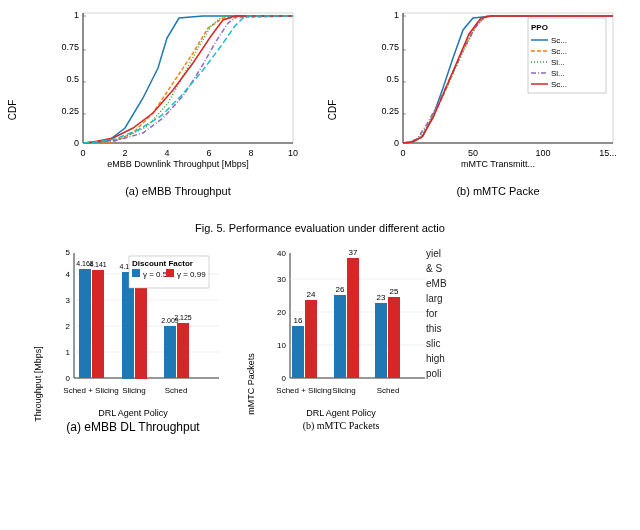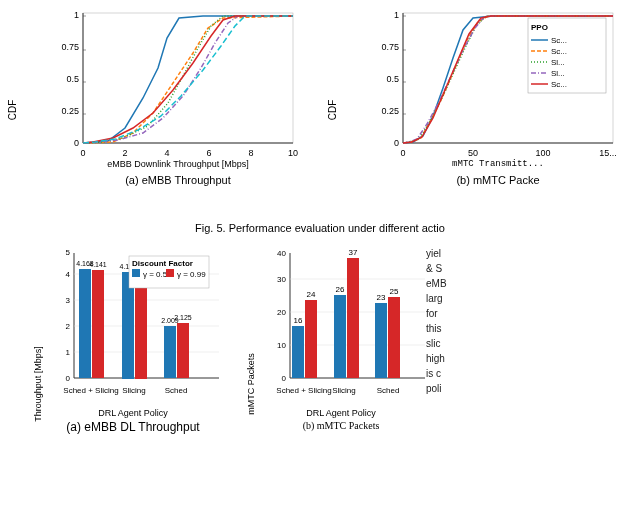--- a/index.html
+++ b/index.html
@@ -29,21 +29,21 @@
 
     .plot-container {
       flex: 1;
       position: relative;
       padding: 8px 4px 30px 42px;
     }
 
     .plot-title {
       text-align: center;
       font-size: 11px;
-      margin-top: 5px;
+      margin-top: 16px;
     }
 
     .fig-caption {
       text-align: center;
       font-size: 11px;
       padding: 2px 0 4px 0;
       width: 100%;
     }
 
     
@@ -164,21 +164,21 @@
         <text x="178" y="68" font-size="8">Sl...</text>
         <line x1="158" y1="76" x2="175" y2="76" stroke="#d62728" stroke-width="1.5"></line>
         <text x="178" y="79" font-size="8">Sc...</text>
 
         <polyline points="30,135 40,134 50,128 60,108 70,80 80,50 90,22 100,10 120,8 240,8" fill="none" stroke="#1f77b4" stroke-width="1.5"></polyline>
         <polyline points="30,135 38,134 48,130 58,112 70,88 82,60 94,32 105,14 115,8 240,8" fill="none" stroke="#ff7f0e" stroke-width="1.5" stroke-dasharray="4,2"></polyline>
         <polyline points="30,135 37,134 46,131 56,115 68,92 80,66 92,40 103,18 113,8 240,8" fill="none" stroke="#2ca02c" stroke-width="1.5" stroke-dasharray="1,2"></polyline>
         <polyline points="30,135 36,134 44,131 54,116 66,94 78,68 90,42 102,20 112,8 240,8" fill="none" stroke="#9467bd" stroke-width="1.5" stroke-dasharray="5,2,1,2"></polyline>
         <polyline points="30,135 39,134 49,129 60,110 72,82 84,54 96,26 108,10 118,8 240,8" fill="none" stroke="#d62728" stroke-width="1.5"></polyline>
       </svg>
-      <div style="text-align:center; font-size:9px; margin-top:-4px;font-family:Liberation Mono, monospace;">mMTC Transmitt...</div>
+      <div style="text-align:center; font-size:9px; margin-top:-4px;">mMTC Transmitt...</div>
       <div class="plot-title">(b)  mMTC Packe</div>
     </div>
   </div>
 
   <div class="fig-caption">Fig. 5.  Performance evaluation under different actio</div>
 
   <div class="bottom-row">
 
     <div class="bar-chart-container">
       <span class="axis-label-y" style="font-size:9px; left:0px;">Throughput [Mbps]</span>
@@ -268,18 +268,17 @@
 
     <div class="text-column">
       <p>yiel</p>
       <p>&amp; S</p>
       <p>eMB</p>
       <p>larg</p>
       <p>for</p>
       <p>this</p>
       <p>slic</p>
       <p>high</p>
-      <p>is c</p>
       <p>poli</p>
     </div>
 
   </div>
 </div>
 
 </body></html>

